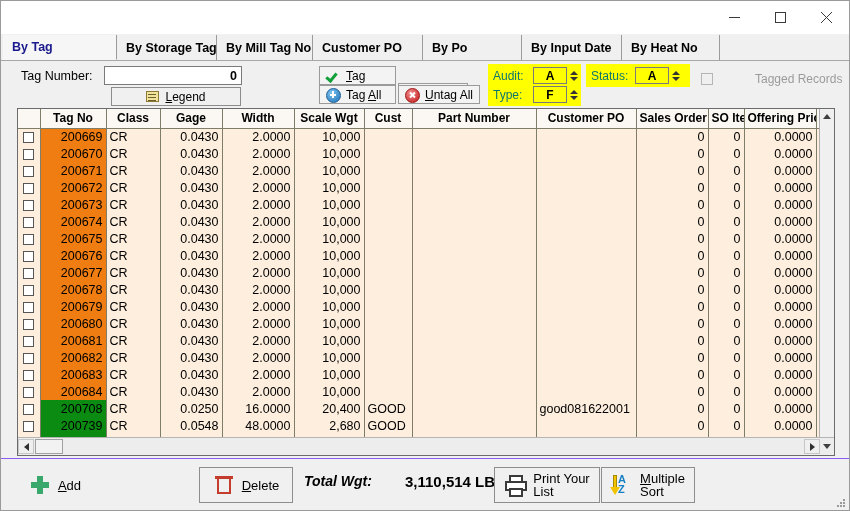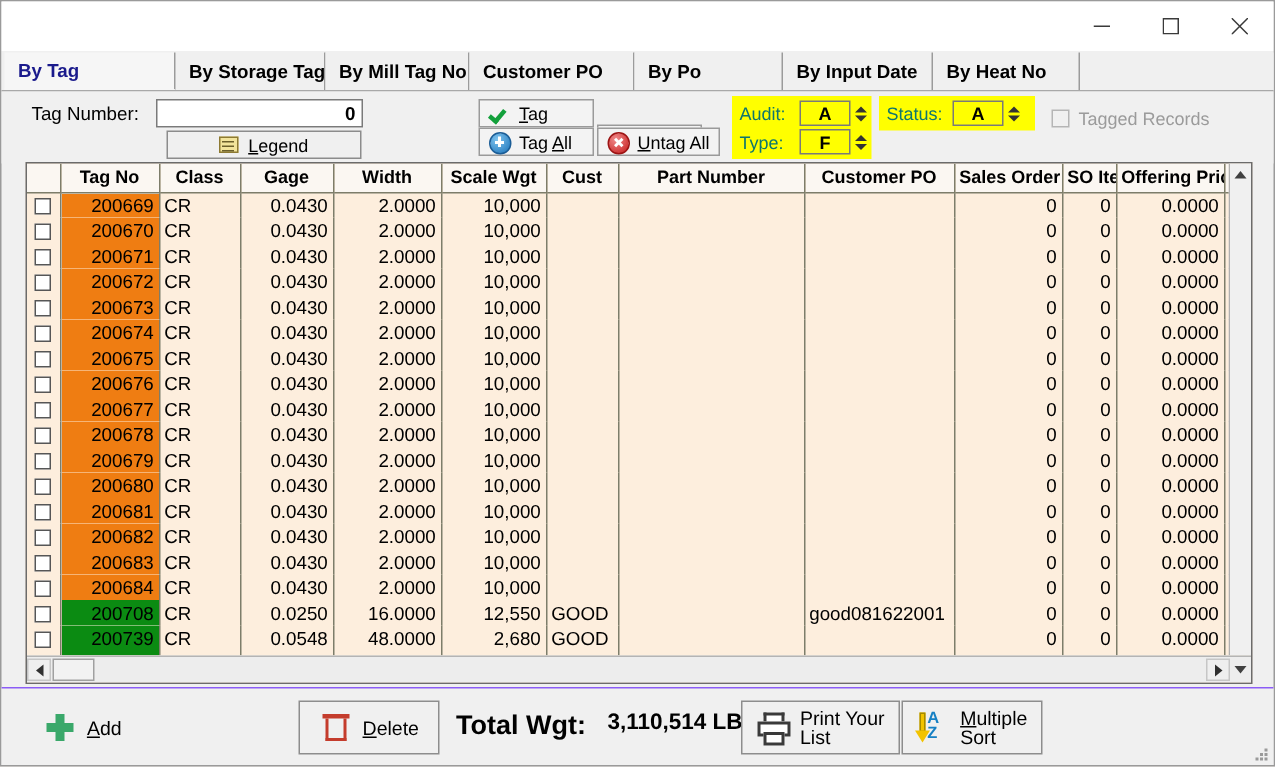--- a/index.html
+++ b/index.html
@@ -139,21 +139,21 @@
   .spin-ar{
     width:11px;height:17px;display:flex;flex-direction:column;
     justify-content:center;align-items:center;margin-left:1px;
   }
   .spin-ar div{
     width:0;height:0;border-left:4px solid transparent;border-right:4px solid transparent;
   }
   .spin-up{border-bottom:4px solid #333;margin-bottom:2px;}
   .spin-dn{border-top:4px solid #333;}
   .chk-tagged{
-    position:absolute;left:700px;top:11px;display:flex;align-items:center;
+    position:absolute;left:700px;top:11px;display:flex;align-items:center;gap:36px;
   }
   .chk-box{
     width:12px;height:12px;border:1px solid #b5b5b5;background:#f0f0f0;
     box-sizing:border-box;margin-right:6px;
   }
   .chk-lbl{font-size:12px;color:#9b9b9b;}
   
   .gridwrap{
     position:absolute;left:16px;top:107px;width:818px;height:348px;
     border:1px solid #6b6b6b;box-sizing:border-box;background:#fdeedd;
@@ -255,21 +255,21 @@
   .so-arrow:after{content:"";position:absolute;left:-1px;top:12px;width:0;height:0;border-left:5px solid transparent;border-right:5px solid transparent;border-top:8px solid #f2c300;}
   .so-az{position:absolute;left:7px;top:0px;font-size:11px;font-weight:bold;color:#1680c4;line-height:10px;}
   .ic-close{
     width:22px;height:20px;background:#ee3b3b;border-radius:2px;position:relative;
   }
   .ic-close:before,.ic-close:after{
     content:"";position:absolute;left:4px;top:9px;width:14px;height:3px;background:#fff;
   }
   .ic-close:before{transform:rotate(45deg);}
   .ic-close:after{transform:rotate(-45deg);}
-  .totwgt-lbl{position:absolute;left:303px;top:14px;font-size:18px;font-weight:bold;color:#000;}
+  .totwgt-lbl{position:absolute;left:303px;top:14px;font-size:14px;font-weight:bold;color:#000;font-style:italic;}
   .totwgt-val{position:absolute;left:404px;top:14px;font-size:15px;font-weight:bold;color:#000;}
   .twoline{display:flex;flex-direction:column;line-height:13px;text-align:left;}
   .grip{
     position:absolute;right:3px;bottom:2px;width:10px;height:10px;
   }
   .grip i{position:absolute;width:2px;height:2px;background:#9a9a9a;}
 </style>
 </head>
 <body>
 
@@ -656,21 +656,21 @@
                 <td class="num">0</td>
                 <td class="num">0.0000</td>
                 <td class="num">0</td>
               </tr>
               <tr class="row">
                 <td class="c-chk"><span class="cellchk"></span></td>
                 <td class="c-tag green">200708</td>
                 <td class="left">CR</td>
                 <td class="num">0.0250</td>
                 <td class="num">16.0000</td>
-                <td class="num">12,550</td>
+                <td class="num">20,400</td>
                 <td class="left">GOOD</td>
                 <td class="left"></td>
                 <td class="left">good081622001</td>
                 <td class="num">0</td>
                 <td class="num">0</td>
                 <td class="num">0.0000</td>
                 <td class="num">0</td>
               </tr>
               <tr class="row">
                 <td class="c-chk"><span class="cellchk"></span></td>

